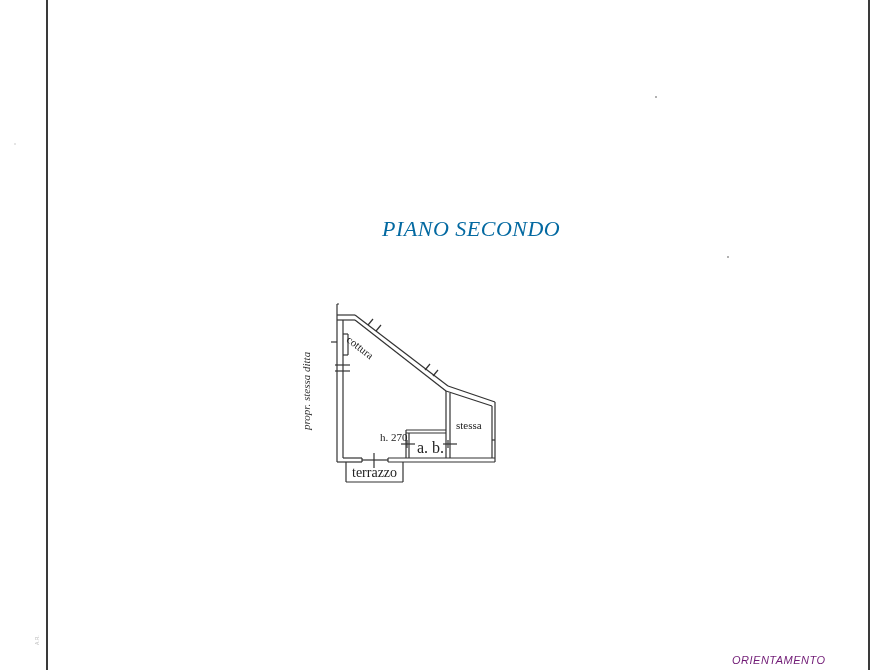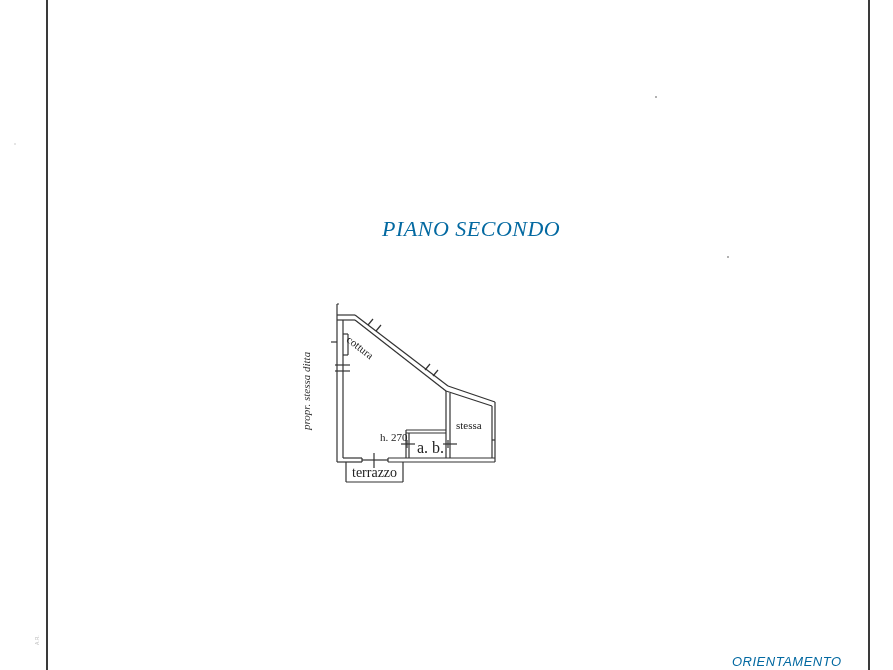--- a/index.html
+++ b/index.html
@@ -1,20 +1,20 @@
 <!DOCTYPE html>
 <html><head>
 <meta charset="utf-8">
 <style>
   html, body { margin:0; padding:0; }
   body { width:893px; height:670px; background:#ffffff; position:relative; overflow:hidden; font-family:"Liberation Serif", serif; }
   .frame-left { position:absolute; left:46px; top:0; width:2px; height:670px; background:#3a3a3a; }
   .frame-right { position:absolute; left:868px; top:0; width:2px; height:670px; background:#3a3a3a; }
   .title { position:absolute; left:382px; top:216px; font-family:"Liberation Serif", serif; font-style:italic; font-size:22px; color:#0369a1; letter-spacing:0.5px; white-space:nowrap; }
-  .orient { position:absolute; left:732px; top:654px; font-family:"Liberation Sans", sans-serif; font-style:italic; font-size:13px; color:#0369a1; letter-spacing:0.5px; white-space:nowrap; }
+  .orient { position:absolute; left:732px; top:654px; font-family:"Liberation Sans", sans-serif; font-style:italic; font-size:11px; color:#701a75; letter-spacing:0.5px; white-space:nowrap; }
   .plan { position:absolute; left:300px; top:290px; width:220px; height:200px; }
   .side-label { position:absolute; left:300px; top:430px; transform-origin:0 0; transform:rotate(-90deg); font-family:"Liberation Serif", serif; font-style:italic; font-size:11px; color:#333; white-space:nowrap; }
   .room-label { position:absolute; font-family:"Liberation Serif", serif; font-size:11px; color:#222; white-space:nowrap; }
   .speck { position:absolute; width:2px; height:2px; background:#999; border-radius:1px; }
   .margin-note { position:absolute; left:34px; top:645px; transform-origin:0 0; transform:rotate(-90deg); font-family:"Liberation Sans", sans-serif; font-size:5px; color:#bbb; white-space:nowrap; }
 </style>
 </head>
 <body>
 
 <div class="frame-left"></div>

